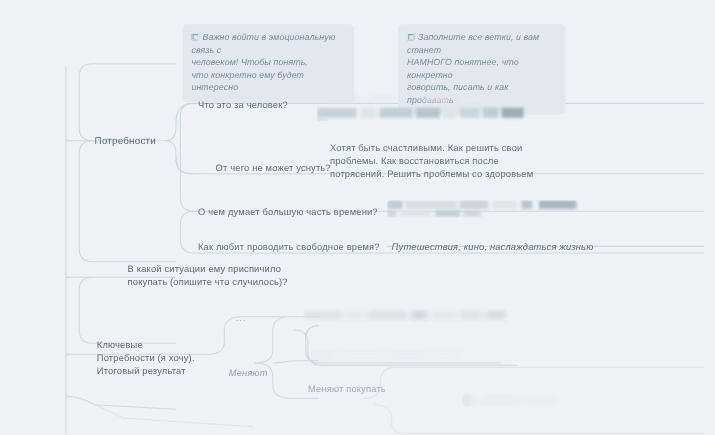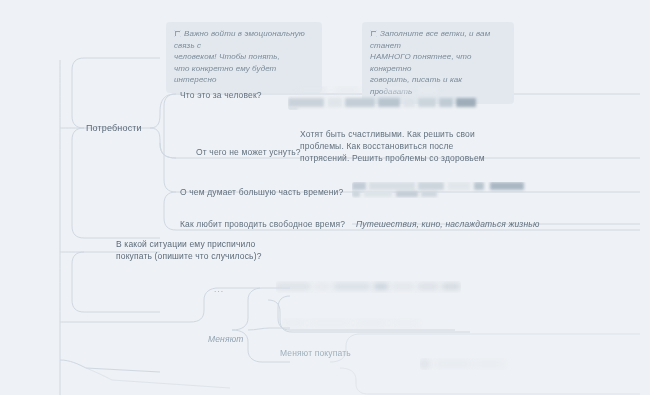--- a/index.html
+++ b/index.html
@@ -134,20 +134,23 @@
 
   <div class="topic sub" style="left:180px;top:218px;">Как любит проводить свободное время?</div>
 
   <div class="topic sub" style="left:180px;top:186px;">О чем думает большую часть времени?</div>
 
   <div class="topic sub" style="left:356px;top:218px;width:270px;font-style:italic;">Путешествия, кино, наслаждаться жизнью</div>
 
   <div class="topic" style="left:88px;top:238px;margin-left:28px;">В какой ситуации ему приспичило
 покупать (опишите что случилось)?</div>
 
+  <div class="topic" style="left:88px;top:307px;">Ключевые
+Потребности (я хочу).
+Итоговый результат</div>
 
   <div class="topic ital" style="left:208px;top:333px;">Меняют</div>
 
   <div class="topic faint" style="left:214px;top:283px;letter-spacing:1px;">...</div>
 
   <div class="topic faint" style="left:280px;top:347px;">Меняют покупать</div>
 
   <div class="blur" style="left:288px;top:96px;width:215px;height:14px;">
     <i style="left:0;top:2px;width:36px;height:9px;background:#c9d2da;"></i>
     <i style="left:40px;top:2px;width:14px;height:9px;background:#dfe5ea;"></i>

